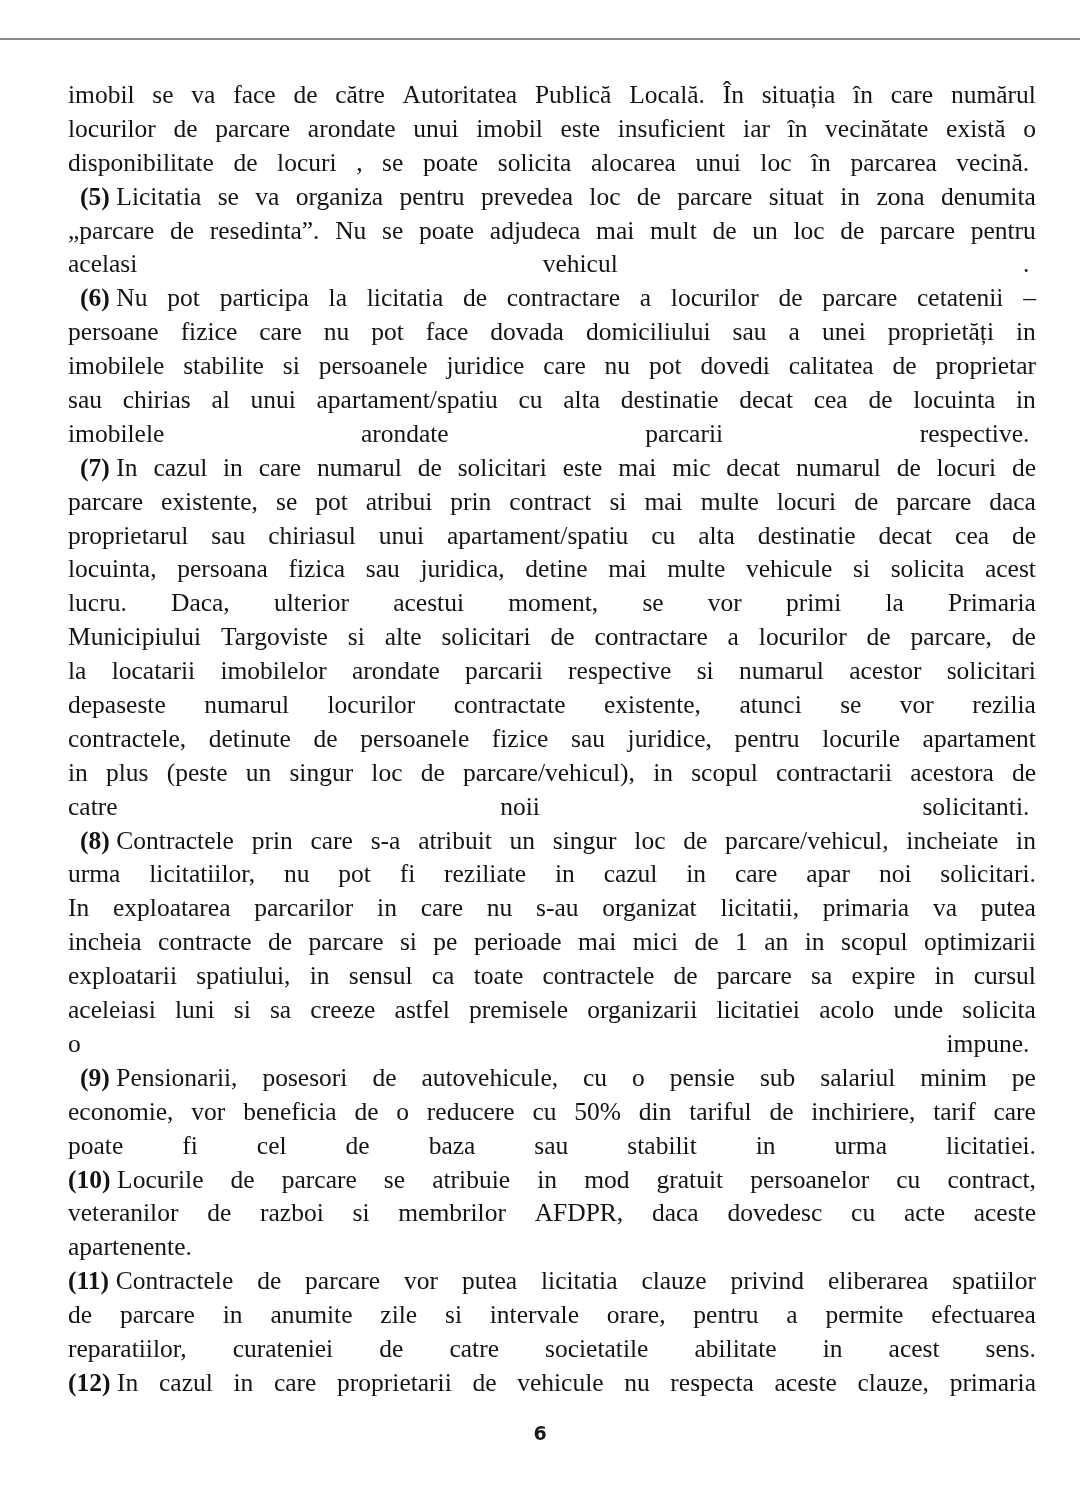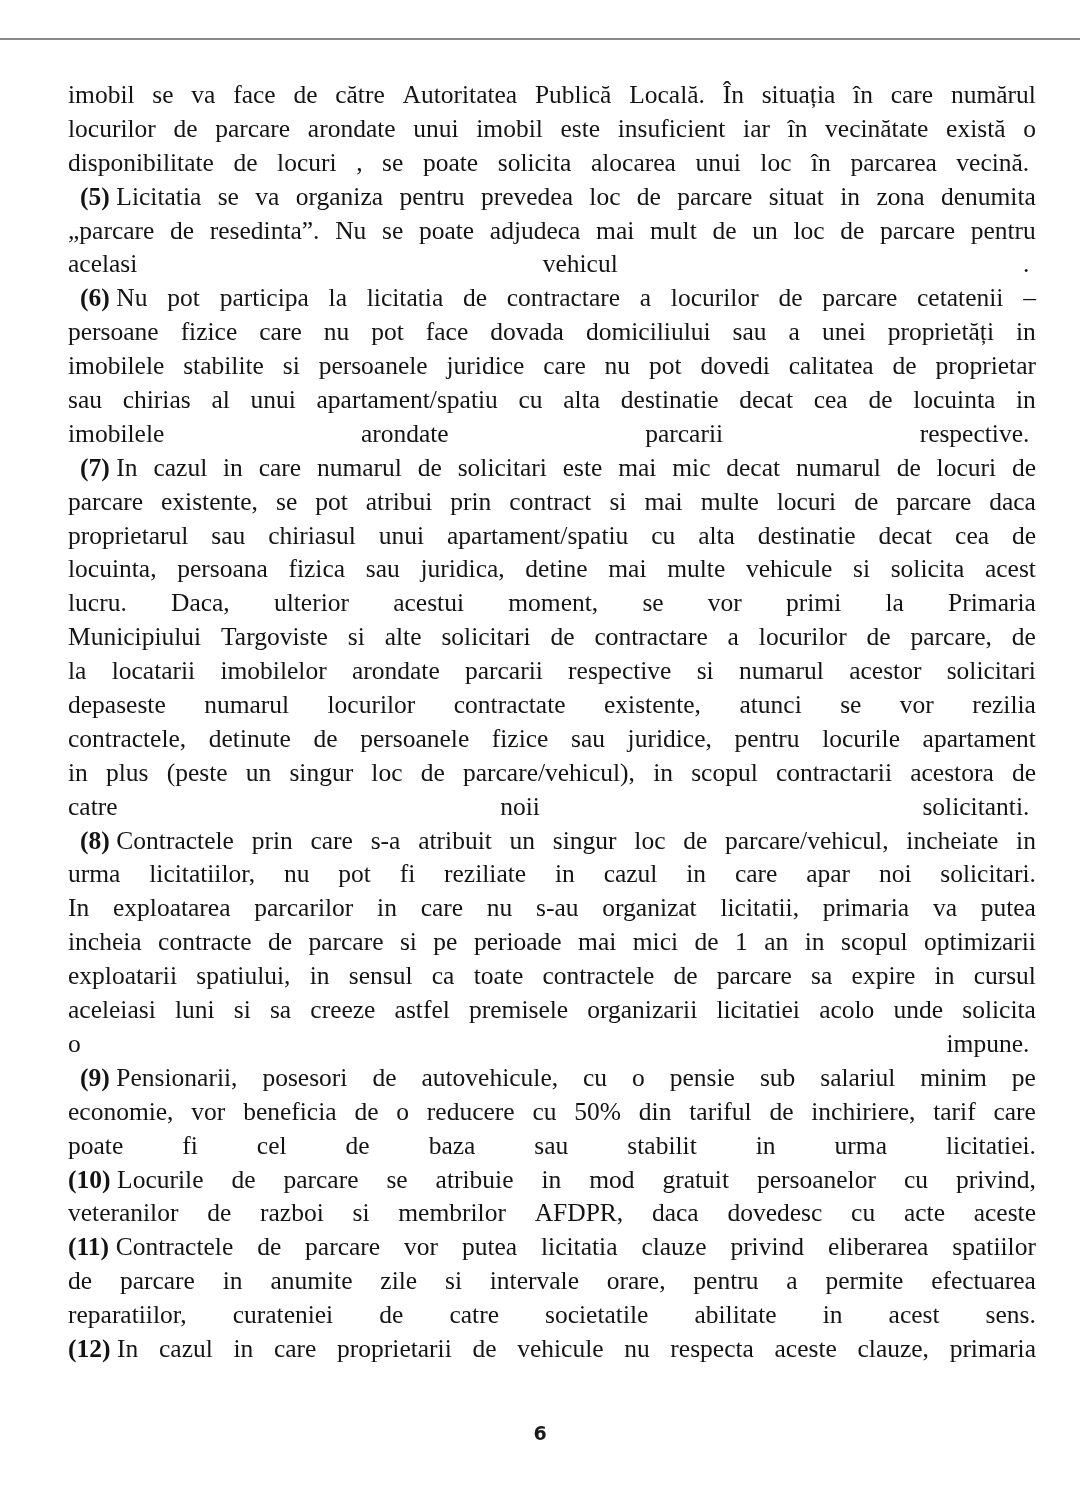--- a/index.html
+++ b/index.html
@@ -449,35 +449,38 @@
       <span><b class="num">(10)</b><span class="w">Locurile</span></span>
       <span class="w">de</span>
       <span class="w">parcare</span>
       <span class="w">se</span>
       <span class="w">atribuie</span>
       <span class="w">in</span>
       <span class="w">mod</span>
       <span class="w">gratuit</span>
       <span class="w">persoanelor</span>
       <span class="w">cu</span>
-      <span class="w">privind,</span>
+      <span class="w">contract,</span>
     </div>
     <div class="line">
       <span class="w">veteranilor</span>
       <span class="w">de</span>
       <span class="w">razboi</span>
       <span class="w">si</span>
       <span class="w">membrilor</span>
       <span class="w">AFDPR,</span>
       <span class="w">daca</span>
       <span class="w">dovedesc</span>
       <span class="w">cu</span>
       <span class="w">acte</span>
       <span class="w">aceste</span>
     </div>
+    <div class="line left">
+      <span class="w">apartenente.</span>
+    </div>
     <div class="line">
       <span><b class="num">(11)</b><span class="w">Contractele</span></span>
       <span class="w">de</span>
       <span class="w">parcare</span>
       <span class="w">vor</span>
       <span class="w">putea</span>
       <span class="w">licitatia</span>
       <span class="w">clauze</span>
       <span class="w">privind</span>
       <span class="w">eliberarea</span>

